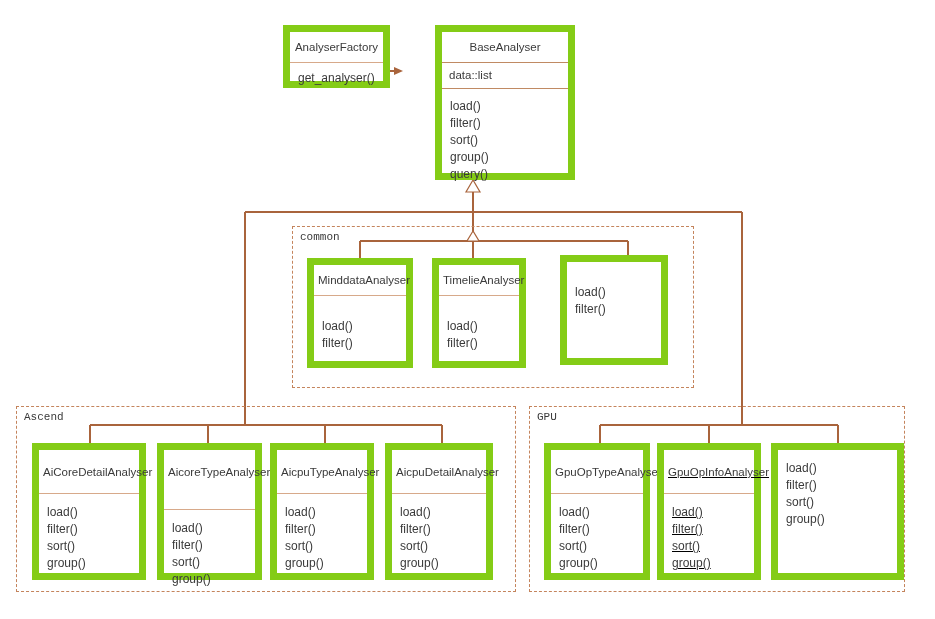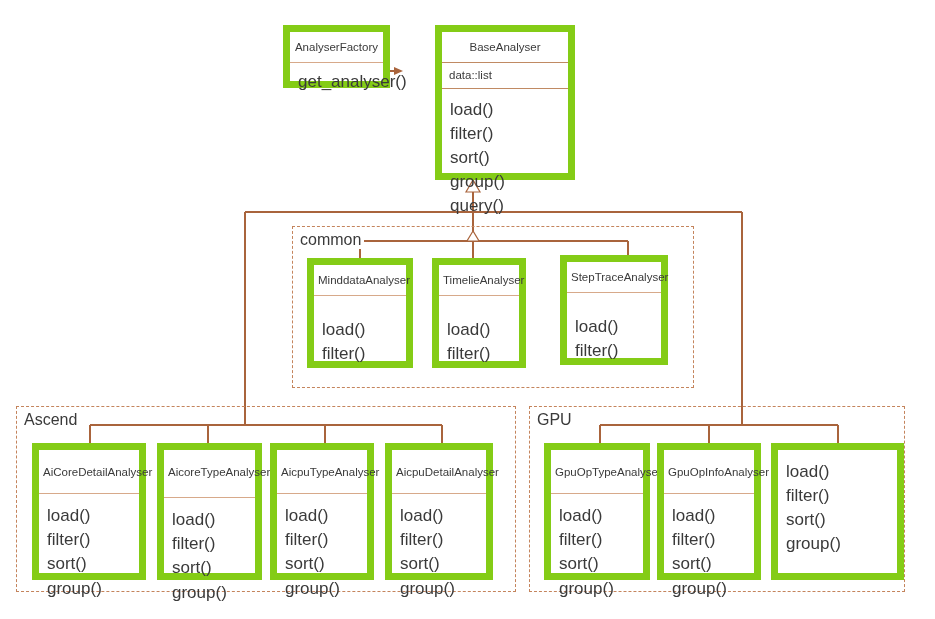--- a/index.html
+++ b/index.html
@@ -53,43 +53,44 @@
     box-sizing: border-box;
     color: #3a3a3a;
     font-size: 11.5px;
     line-height: 1.18;
     padding: 6px 7px 5px 7px;
     border-bottom: 1px solid #c08a63;
   }
   .uml-ops {
     box-sizing: border-box;
     color: #3a3a3a;
-    font-size: 17px;
+    font-size: 12px;
     line-height: 1.42;
     padding: 9px 7px 4px 8px;
     flex: 1 1 auto;
   }
   .uml-ops .op { display: block; white-space: nowrap; }
   .uml-attrs .attr { display: block; white-space: nowrap; }
 
   
   .pkg {
     position: absolute;
     box-sizing: border-box;
     border: 1px dashed #c4845c;
     background: transparent;
   }
   .pkg-label {
     position: absolute;
     color: #3a3a3a;
-    font-size: 16px;
+    font-size: 11px;
     line-height: 1;
     background: #ffffff;
     padding: 1px 3px 1px 2px;
     white-space: nowrap;
+    font-family: Liberation Mono, monospace;
   }
 </style>
 </head>
 <body>
 
 <div id="canvas">
 
   <svg id="wires" viewBox="0 0 935 619" xmlns="http://www.w3.org/2000/svg">
     <g stroke="#a9643c" stroke-width="1.2" fill="none" shape-rendering="crispEdges">
 
@@ -170,39 +171,38 @@
 
   <div class="uml-class" style="left:432px; top:258px; width:94px; height:110px;">
     <div class="uml-name">TimelieAnalyser</div>
     <div class="uml-ops" style="padding-top:22px;">
       <span class="op">load()</span>
       <span class="op">filter()</span>
     </div>
   </div>
 
   <div class="uml-class" style="left:560px; top:255px; width:108px; height:110px;">
-    <div class="uml-name">StepTraceAnalyser</div>
     <div class="uml-ops" style="padding-top:22px;">
       <span class="op">load()</span>
       <span class="op">filter()</span>
     </div>
   </div>
 
   <div class="uml-class" style="left:32px; top:443px; width:114px; height:137px;">
     <div class="uml-name" style="padding-top:16px; padding-bottom:14px;">AiCoreDetailAnalyser</div>
     <div class="uml-ops" style="padding-top:10px;">
       <span class="op">load()</span>
       <span class="op">filter()</span>
       <span class="op">sort()</span>
       <span class="op">group()</span>
     </div>
   </div>
 
   <div class="uml-class" style="left:157px; top:443px; width:105px; height:137px;">
-    <div class="uml-name" style="padding-top:16px; padding-bottom:18px;">AicoreTypeAnalyser</div>
+    <div class="uml-name" style="padding-top:16px; padding-bottom:30px;">AicoreTypeAnalyser</div>
     <div class="uml-ops" style="padding-top:10px;">
       <span class="op">load()</span>
       <span class="op">filter()</span>
       <span class="op">sort()</span>
       <span class="op">group()</span>
     </div>
   </div>
 
   <div class="uml-class" style="left:270px; top:443px; width:104px; height:137px;">
     <div class="uml-name" style="padding-top:16px; padding-bottom:14px;">AicpuTypeAnalyser</div>
@@ -227,21 +227,21 @@
   <div class="uml-class" style="left:544px; top:443px; width:106px; height:137px;">
     <div class="uml-name" style="padding-top:16px; padding-bottom:14px;">GpuOpTypeAnalyser</div>
     <div class="uml-ops" style="padding-top:10px;">
       <span class="op">load()</span>
       <span class="op">filter()</span>
       <span class="op">sort()</span>
       <span class="op">group()</span>
     </div>
   </div>
 
-  <div class="uml-class" style="left:657px; top:443px; width:104px; height:137px;">
+  <div class="uml-class" style="left:657px; top:443px; width:104px; height:137px;text-decoration:underline;">
     <div class="uml-name" style="padding-top:16px; padding-bottom:14px;">GpuOpInfoAnalyser</div>
     <div class="uml-ops" style="padding-top:10px;">
       <span class="op">load()</span>
       <span class="op">filter()</span>
       <span class="op">sort()</span>
       <span class="op">group()</span>
     </div>
   </div>
 
   <div class="uml-class" style="left:771px; top:443px; width:133px; height:137px;">

